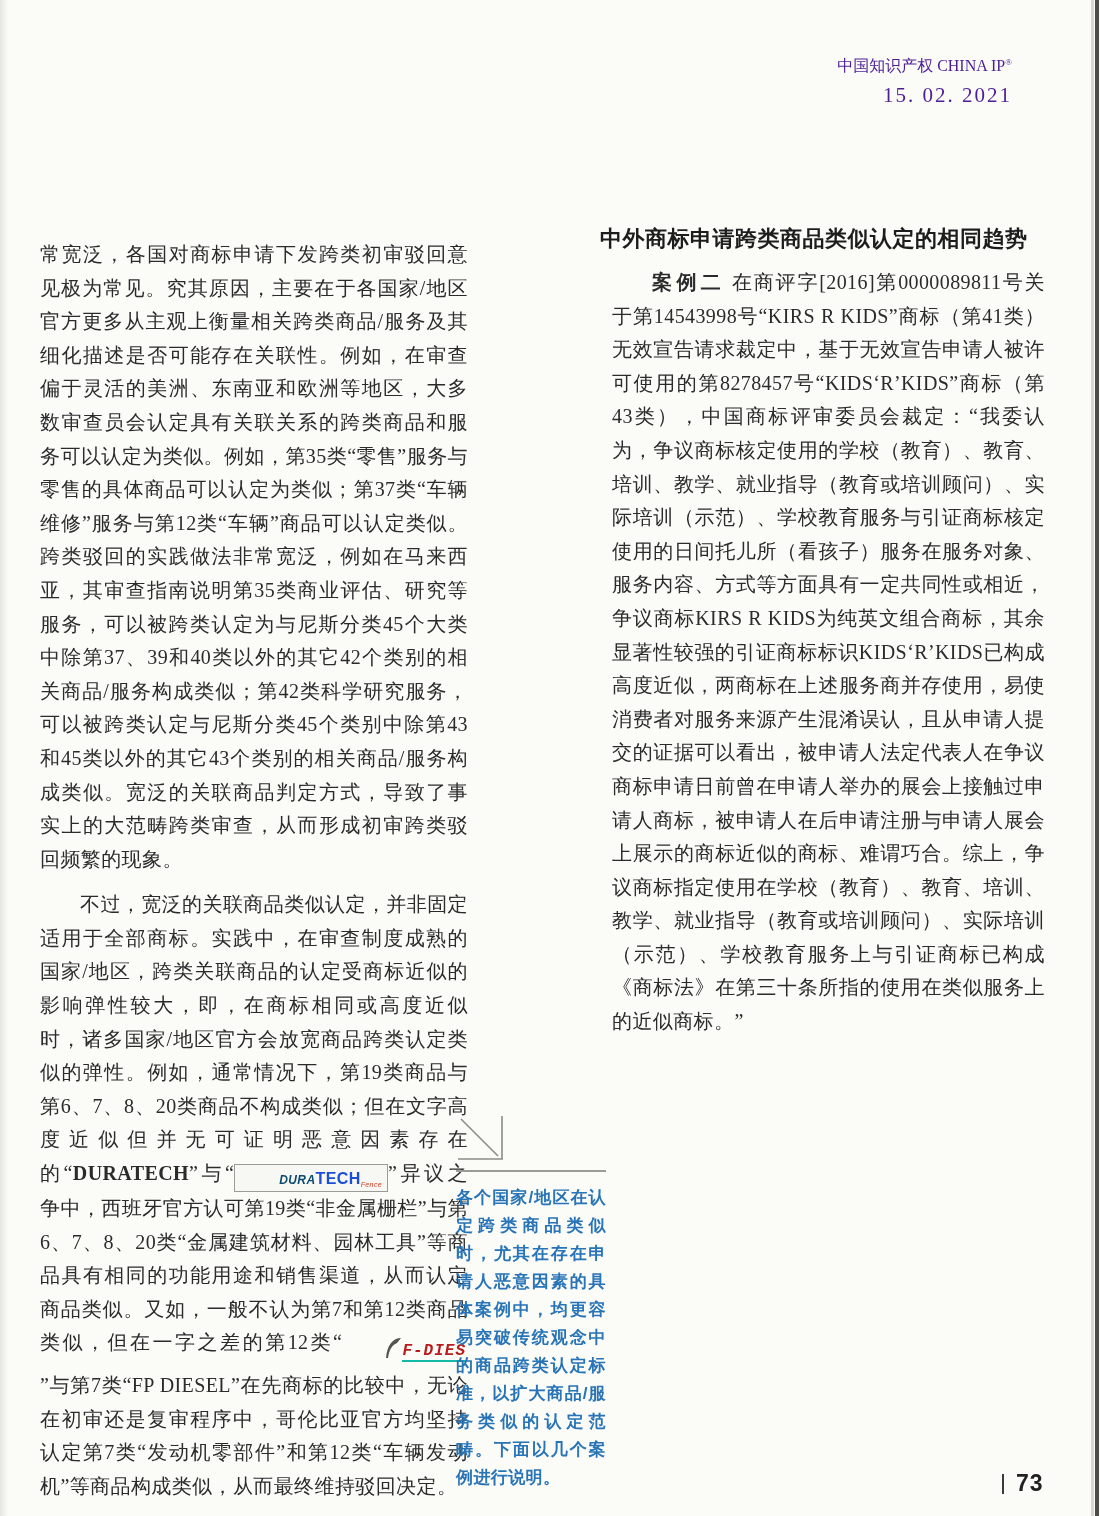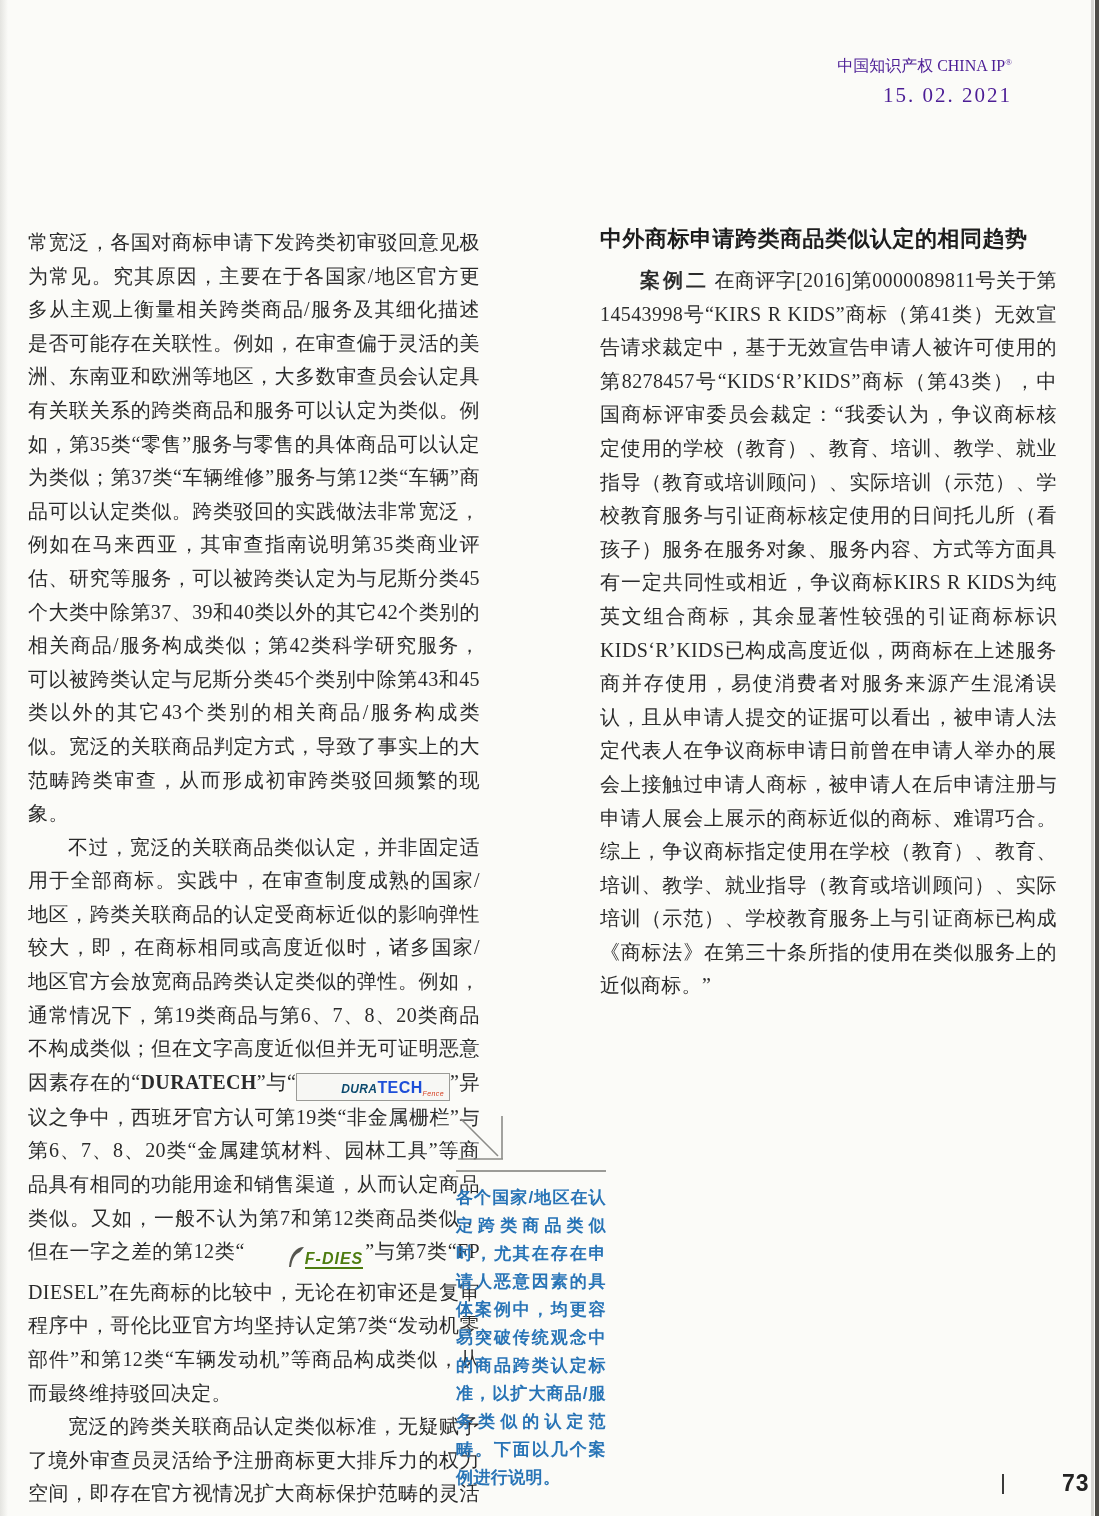--- a/index.html
+++ b/index.html
@@ -16,21 +16,21 @@
 
   
   .header{position:absolute;right:88px;top:56px;text-align:right;color:#4c1d95;}
   .header .reg{font-size:9px;vertical-align:super;}
   .header .date{font-size:21px;margin-top:6px;letter-spacing:2px;}
 
   
   .col{position:absolute;text-align:justify;font-size:20px;line-height:33.6px;letter-spacing:.4px;}
   .col-left{left:28px;top:226px;width:452px;}
   .col-right{left:600px;top:224px;width:457px;}
-  .para{margin:0;}
+  .para{margin:12px;}
   .indent{text-indent:2em;}
   .rc-heading{
     font-family:"Liberation Sans","DejaVu Sans",sans-serif;
     font-weight:bold;font-size:22px;line-height:30px;letter-spacing:.5px;
     margin:0 0 10px 0;text-align:left;color:#1d1d1d;
   }
   .case-label{font-weight:bold;letter-spacing:3px;}
   .latin-bold{font-weight:bold;font-family:"Liberation Serif",serif;}
 
   
@@ -40,37 +40,37 @@
     font-family:"Liberation Sans","DejaVu Sans",sans-serif;white-space:nowrap;
   }
   .duratech-box .b1{font-style:italic;font-weight:bold;font-size:12px;color:#0c4a6e;}
   .duratech-box .b2{font-weight:bold;font-size:16px;color:#1d4ed8;}
   .duratech-box .b3{font-style:italic;font-size:7px;color:#d43b1d;vertical-align:-3px;}
 
   
   .fdies{display:inline-block;white-space:nowrap;vertical-align:-6px;margin:0 2px;}
   .fdies svg{vertical-align:-4px;}
   .fdies .ftext{
-    font-family:Liberation Sans, sans-serif;
-    font-style:italic;font-weight:bold;font-size:16px;letter-spacing:1px;color:#4d7c0f;
-    border-bottom:2px solid #4d7c0f;
+    font-family:Liberation Mono, monospace;
+    font-style:italic;font-weight:bold;font-size:16px;letter-spacing:1px;color:#b91c1c;
+    border-bottom:2px solid #14b8a6;
   }
 
   
   .pull-quote{position:absolute;left:456px;top:1116px;width:150px;}
   .pq-arrow{display:block;margin-left:2px;}
   .pq-rule{border:none;border-top:2px solid #9b9b97;margin:6px 0 12px 0;width:150px;}
   .pq-text{
     font-family:"Liberation Sans","DejaVu Sans",sans-serif;
     font-weight:bold;font-size:17px;line-height:28px;color:#2874b6;
     text-align:justify;letter-spacing:.4px;margin:0;
   }
 
   
-  .footer{position:absolute;left:1002px;top:1470px;display:flex;align-items:center;gap:46px;}
+  .footer{position:absolute;left:1002px;top:1470px;display:flex;align-items:center;}
   .footer .bar{width:2px;height:20px;background:#3a3a3a;}
   .footer .num{
     font-family:"Liberation Sans","DejaVu Sans",sans-serif;
     font-weight:bold;font-size:23px;color:#222;margin-left:12px;letter-spacing:1px;
   }
 </style>
 </head>
 <body>
 
 <div class="edge-left"></div>

